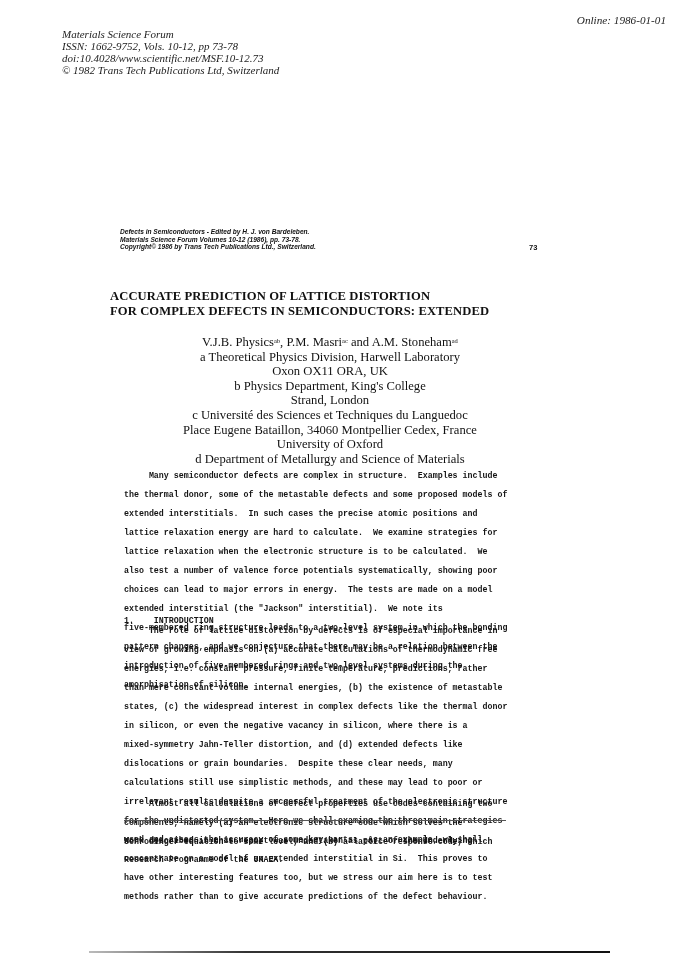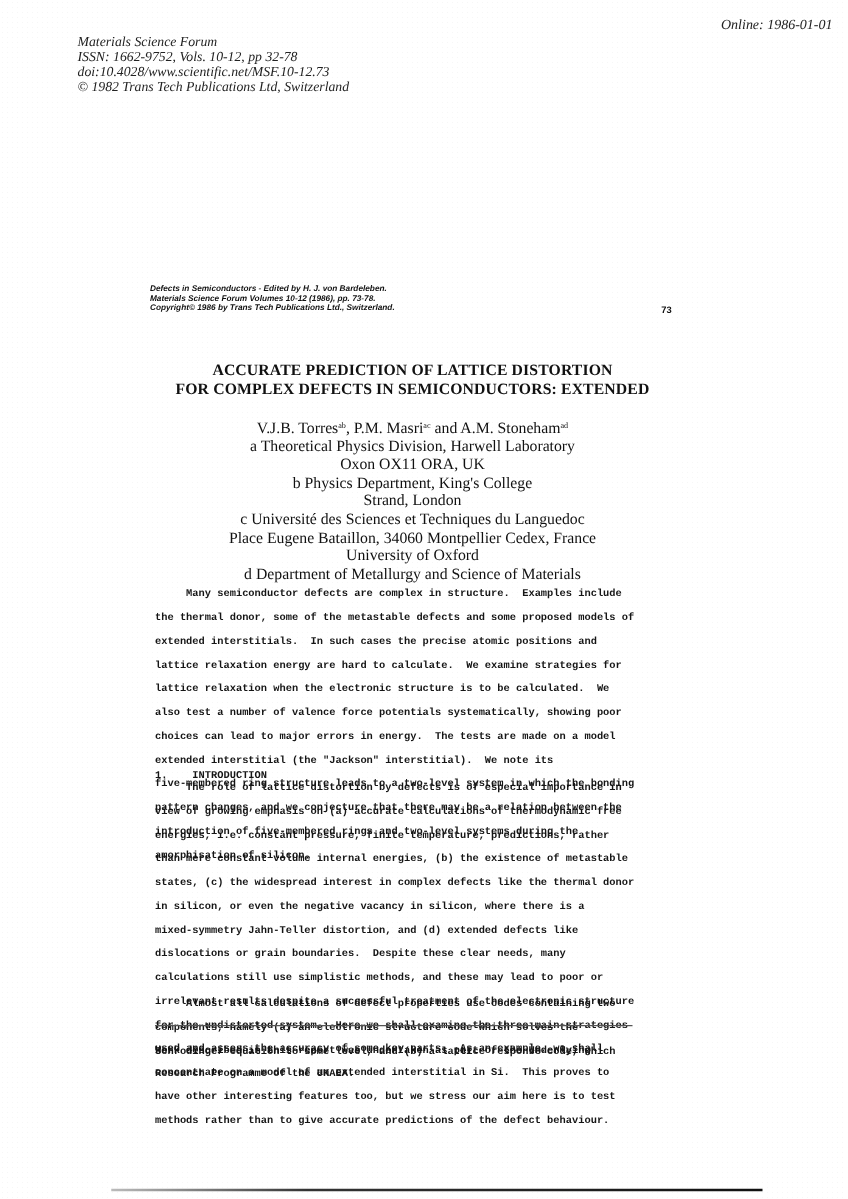--- a/index.html
+++ b/index.html
@@ -4,59 +4,59 @@
 <style>
   html, body { margin:0; padding:0; background:#ffffff; }
   body { width:678px; height:959px; position:relative; overflow:hidden; color:#111; }
   .watermark { position:absolute; inset:0; pointer-events:none;
     background-image: radial-gradient(#e6e6e6 0.6px, transparent 0.7px);
     background-size:4px 4px; opacity:0.35; }
   .meta { position:absolute; left:62px; top:14px; font-family:"Liberation Serif", serif; font-style:italic; font-size:11px; line-height:12px; color:#222;margin-top:14px; }
   .online { position:absolute; right:12px; top:14px; font-family:"Liberation Serif", serif; font-style:italic; font-size:11.2px; color:#222; }
   .hdr { position:absolute; left:120px; top:228px; width:420px; font-family:"Liberation Sans", sans-serif; font-style:italic; font-weight:bold; font-size:6.6px; line-height:7.6px; color:#111; }
   .pageno { position:absolute; left:529px; top:243px; font-family:"Liberation Sans", sans-serif; font-weight:bold; font-size:7.5px; }
-  .title { position:absolute; left:110px; top:289px; width:440px; text-align:center; font-family:"Liberation Serif", serif; font-weight:bold; font-size:12.6px; line-height:14.5px; letter-spacing:0.1px; }
+  .title { position:absolute; left:110px; top:289px; width:440px; font-family:"Liberation Serif", serif; font-weight:bold; font-size:12.6px; line-height:14.5px; letter-spacing:0.1px; }
   .authors { position:absolute; left:110px; top:335px; width:440px; text-align:center; font-family:"Liberation Serif", serif; font-size:12.6px; line-height:14.6px; }
   .authors sup { font-size:6.5px; vertical-align:top; position:relative; top:-1px; }
   .mono { font-family:"Liberation Mono", monospace; font-size:8.3px; line-height:19px; white-space:pre; position:absolute; left:124px; color:#151515; font-weight:bold; }
   .abstract { top:466px; }
   .sec { top:611px; }
   .intro { top:621px; }
   .intro2 { top:794px; }
   .rule { position:absolute; left:124px; top:820px; width:382px; height:1px; background:#555; }
   .foot { top:831px; }
   .bottomrule { position:absolute; left:89px; top:951px; width:521px; height:2px; background:linear-gradient(90deg,#bbb,#333 30%,#111); }
 </style>
 </head>
 <body>
 
 <div class="watermark"></div>
 
 <div class="meta">
   <div>Materials Science Forum</div>
-  <div>ISSN: 1662-9752, Vols. 10-12, pp 32-78</div>
+  <div>ISSN: 1662-9752, Vols. 10-12, pp 73-78</div>
   <div>doi:10.4028/www.scientific.net/MSF.10-12.73</div>
   <div>© 1982 Trans Tech Publications Ltd, Switzerland</div>
 </div>
 <div class="online">Online: 1986-01-01</div>
 
 <div class="hdr">
   <div>Defects in Semiconductors - Edited by H. J. von Bardeleben.</div>
   <div>Materials Science Forum Volumes 10-12 (1986),  pp. 73-78.</div>
   <div>Copyright© 1986 by Trans Tech Publications Ltd., Switzerland.</div>
 </div>
 <div class="pageno">73</div>
 
 <div class="title">
   <div>ACCURATE PREDICTION OF LATTICE DISTORTION</div>
   <div>FOR COMPLEX DEFECTS IN SEMICONDUCTORS: EXTENDED</div>
 </div>
 
 <div class="authors">
-  <div><span>V.J.B. Torres</span><sup>ab</sup><span>, </span><span>P.M. Masri</span><sup>ac</sup><span> and </span><span>A.M. Stoneham</span><sup>ad</sup></div>
+  <div><span>V.J.B. Physics</span><sup>ab</sup><span>, </span><span>P.M. Masri</span><sup>ac</sup><span> and </span><span>A.M. Stoneham</span><sup>ad</sup></div>
   <div>a  Theoretical Physics Division, Harwell Laboratory</div>
   <div>Oxon OX11 ORA, UK</div>
   <div>b  Physics Department, King's College</div>
   <div>Strand, London</div>
   <div>c  Université des Sciences et Techniques du Languedoc</div>
   <div>Place Eugene  Bataillon, 34060 Montpellier Cedex, France</div>
   <div>University of Oxford</div>
   <div>d  Department of Metallurgy and Science of Materials</div>
 </div>
 

